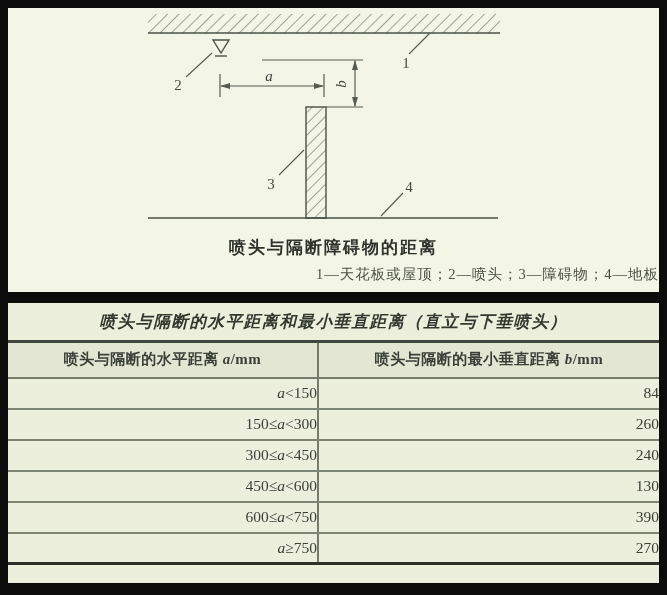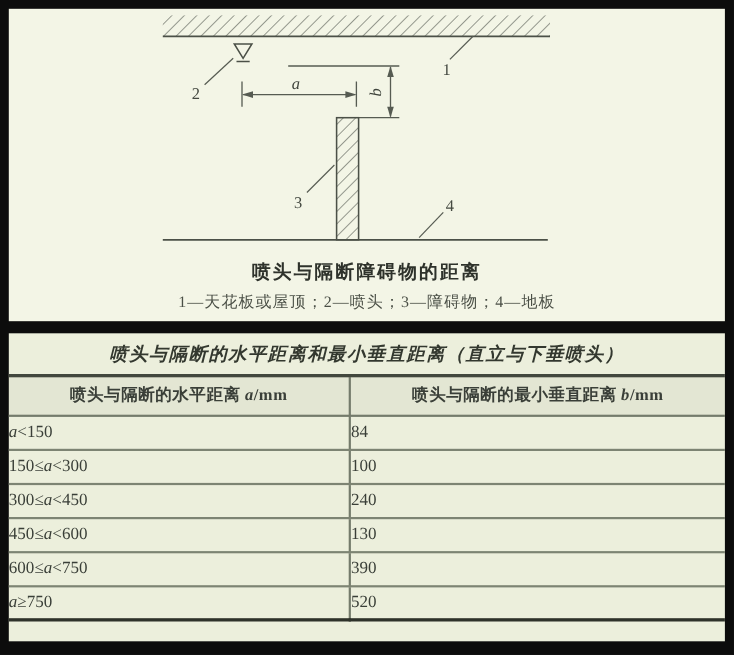--- a/index.html
+++ b/index.html
@@ -17,42 +17,42 @@
 
   .fig-svg { position:absolute; left:0; top:0; }
 
   .fig-title {
     position:absolute; left:0; top:228px; width:100%;
     text-align:center; font-size:17px; font-weight:bold;
     color:#2e322b; letter-spacing:2px;
   }
   .fig-legend {
     position:absolute; left:0; top:257px; width:100%;
-    text-align:center; font-size:14.5px; color:#4a4f46; letter-spacing:1px;
+    text-align:right; font-size:14.5px; color:#4a4f46; letter-spacing:1px;
   }
 
   .tbl-title {
     height:37px; line-height:37px; text-align:center;
     font-size:16.5px; font-weight:bold; color:#33382f; letter-spacing:1.5px;font-style:italic;
   }
   table.data {
     width:651px; border-collapse:collapse; table-layout:fixed;
     border-top:3px solid #42473d;
     border-bottom:3px solid #2e322a;
     color:#3a3f38;
   }
   table.data col.c1 { width:310px; }
   table.data th {
     height:36px; font-size:15px; font-weight:bold;
     border-bottom:2px solid #747b6b;
     background:rgba(90,100,75,0.06);
     letter-spacing:0.5px;
   }
   table.data td {
-    height:31px; text-align:left; font-size:15.5px;
+    height:31px; text-align:right; font-size:15.5px;
     border-bottom:2px solid #7d8473;
   }
   table.data tr:last-child td { border-bottom:none; }
   table.data .cdiv { border-right:2px solid #747b6b; }
   .v { font-style:italic; font-family:"Liberation Serif","DejaVu Serif",serif; }
   th .v { margin-left:4px; }
 </style>
 </head>
 <body>
 
@@ -127,35 +127,35 @@
           <th><span>喷头与隔断的最小垂直距离</span><span class="v">b</span><span>/mm</span></th>
         </tr>
       </thead>
       <tbody>
         <tr>
           <td class="cdiv"><span></span><span class="v">a</span><span>&lt;150</span></td>
           <td>84</td>
         </tr>
         <tr>
           <td class="cdiv"><span>150≤</span><span class="v">a</span><span>&lt;300</span></td>
-          <td>100</td>
+          <td>260</td>
         </tr>
         <tr>
           <td class="cdiv"><span>300≤</span><span class="v">a</span><span>&lt;450</span></td>
           <td>240</td>
         </tr>
         <tr>
           <td class="cdiv"><span>450≤</span><span class="v">a</span><span>&lt;600</span></td>
           <td>130</td>
         </tr>
         <tr>
           <td class="cdiv"><span>600≤</span><span class="v">a</span><span>&lt;750</span></td>
           <td>390</td>
         </tr>
         <tr>
           <td class="cdiv"><span></span><span class="v">a</span><span>≥750</span></td>
-          <td>520</td>
+          <td>270</td>
         </tr>
       </tbody>
     </table>
   </div>
 
 </div>
 
 </body></html>

